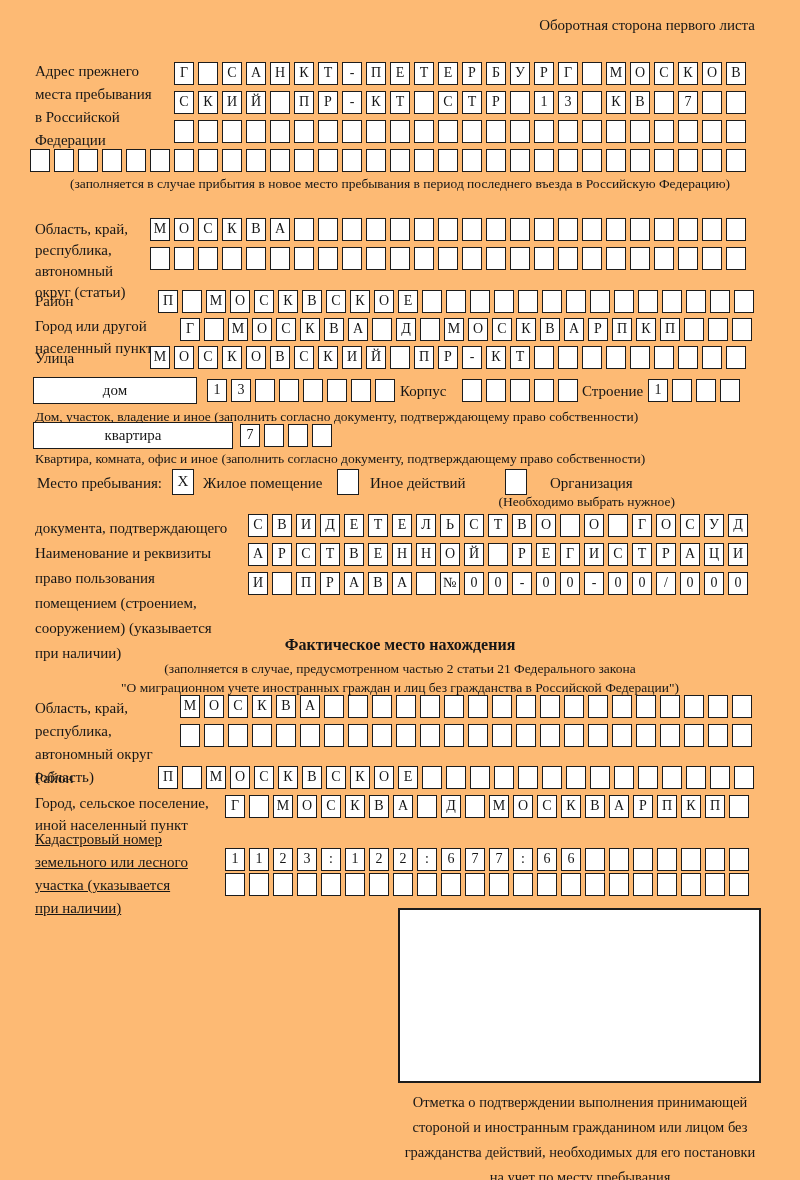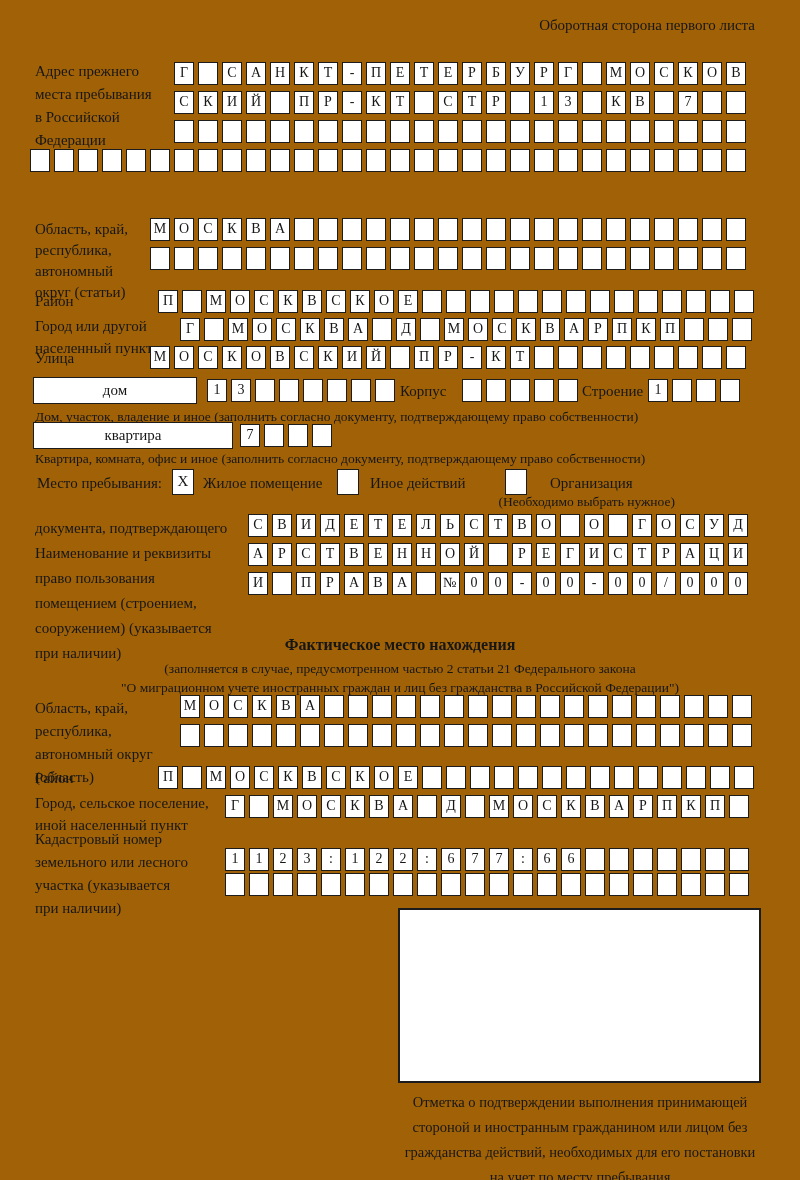--- a/index.html
+++ b/index.html
@@ -1,17 +1,17 @@
 <!DOCTYPE html>
 <html><head>
 <meta charset="utf-8">
 <style>
   html,body{margin:0;padding:0;background:#e9e9e9;}
   #page{
-    position:relative;width:800px;height:1180px;background:#a16207;
+    position:relative;width:800px;height:1180px;background:#fdba74;
     font-family:"Liberation Serif","DejaVu Serif",serif;color:#161616;
     overflow:hidden;margin:0 auto;
   }
   .abs{position:absolute;}
   .lbl{font-size:15px;line-height:21px;white-space:nowrap;}
   .lbl23{font-size:15px;line-height:23px;white-space:nowrap;}
   .cellrow{position:absolute;display:flex;gap:4px;}
   .cell{
     width:20px;height:23px;box-sizing:border-box;border:1.6px solid #1c1c1c;
     font-size:14px;line-height:20px;text-align:center;flex:0 0 auto;
@@ -149,20 +149,21 @@
       <div class="cell"></div>
       <div class="cell"></div>
       <div class="cell"></div>
       <div class="cell"></div>
       <div class="cell"></div>
       <div class="cell"></div>
       <div class="cell"></div>
       <div class="cell"></div>
       <div class="cell"></div>
     </div>
+  <div class="abs caption center" style="top:176px;">(заполняется в случае прибытия в новое место пребывания в период последнего въезда в Российскую Федерацию)</div>
 
 
   <div class="abs lbl" style="left:35px;top:219px;">
     <div>Область, край,</div>
     <div>республика,</div>
     <div>автономный</div>
     <div>округ (статьи)</div>
   </div>
   <div class="cellrow" style="left:150px;top:218px;">
       <div class="cell">М</div>
@@ -546,21 +547,21 @@
       <div class="cell">К</div>
       <div class="cell">В</div>
       <div class="cell">А</div>
       <div class="cell">Р</div>
       <div class="cell">П</div>
       <div class="cell">К</div>
       <div class="cell">П</div>
       <div class="cell"></div>
     </div>
 
-  <div class="abs lbl" style="left:35px;top:828px;line-height:23px;">
+  <div class="abs lbl" style="left:35px;top:828px;line-height:23px;text-decoration:underline;">
     <div>Кадастровый номер</div>
     <div>земельного или лесного</div>
     <div>участка (указывается</div>
     <div>при наличии)</div>
   </div>
   <div class="cellrow" style="left:225px;top:848px;">
       <div class="cell">1</div>
       <div class="cell">1</div>
       <div class="cell">2</div>
       <div class="cell">3</div>

